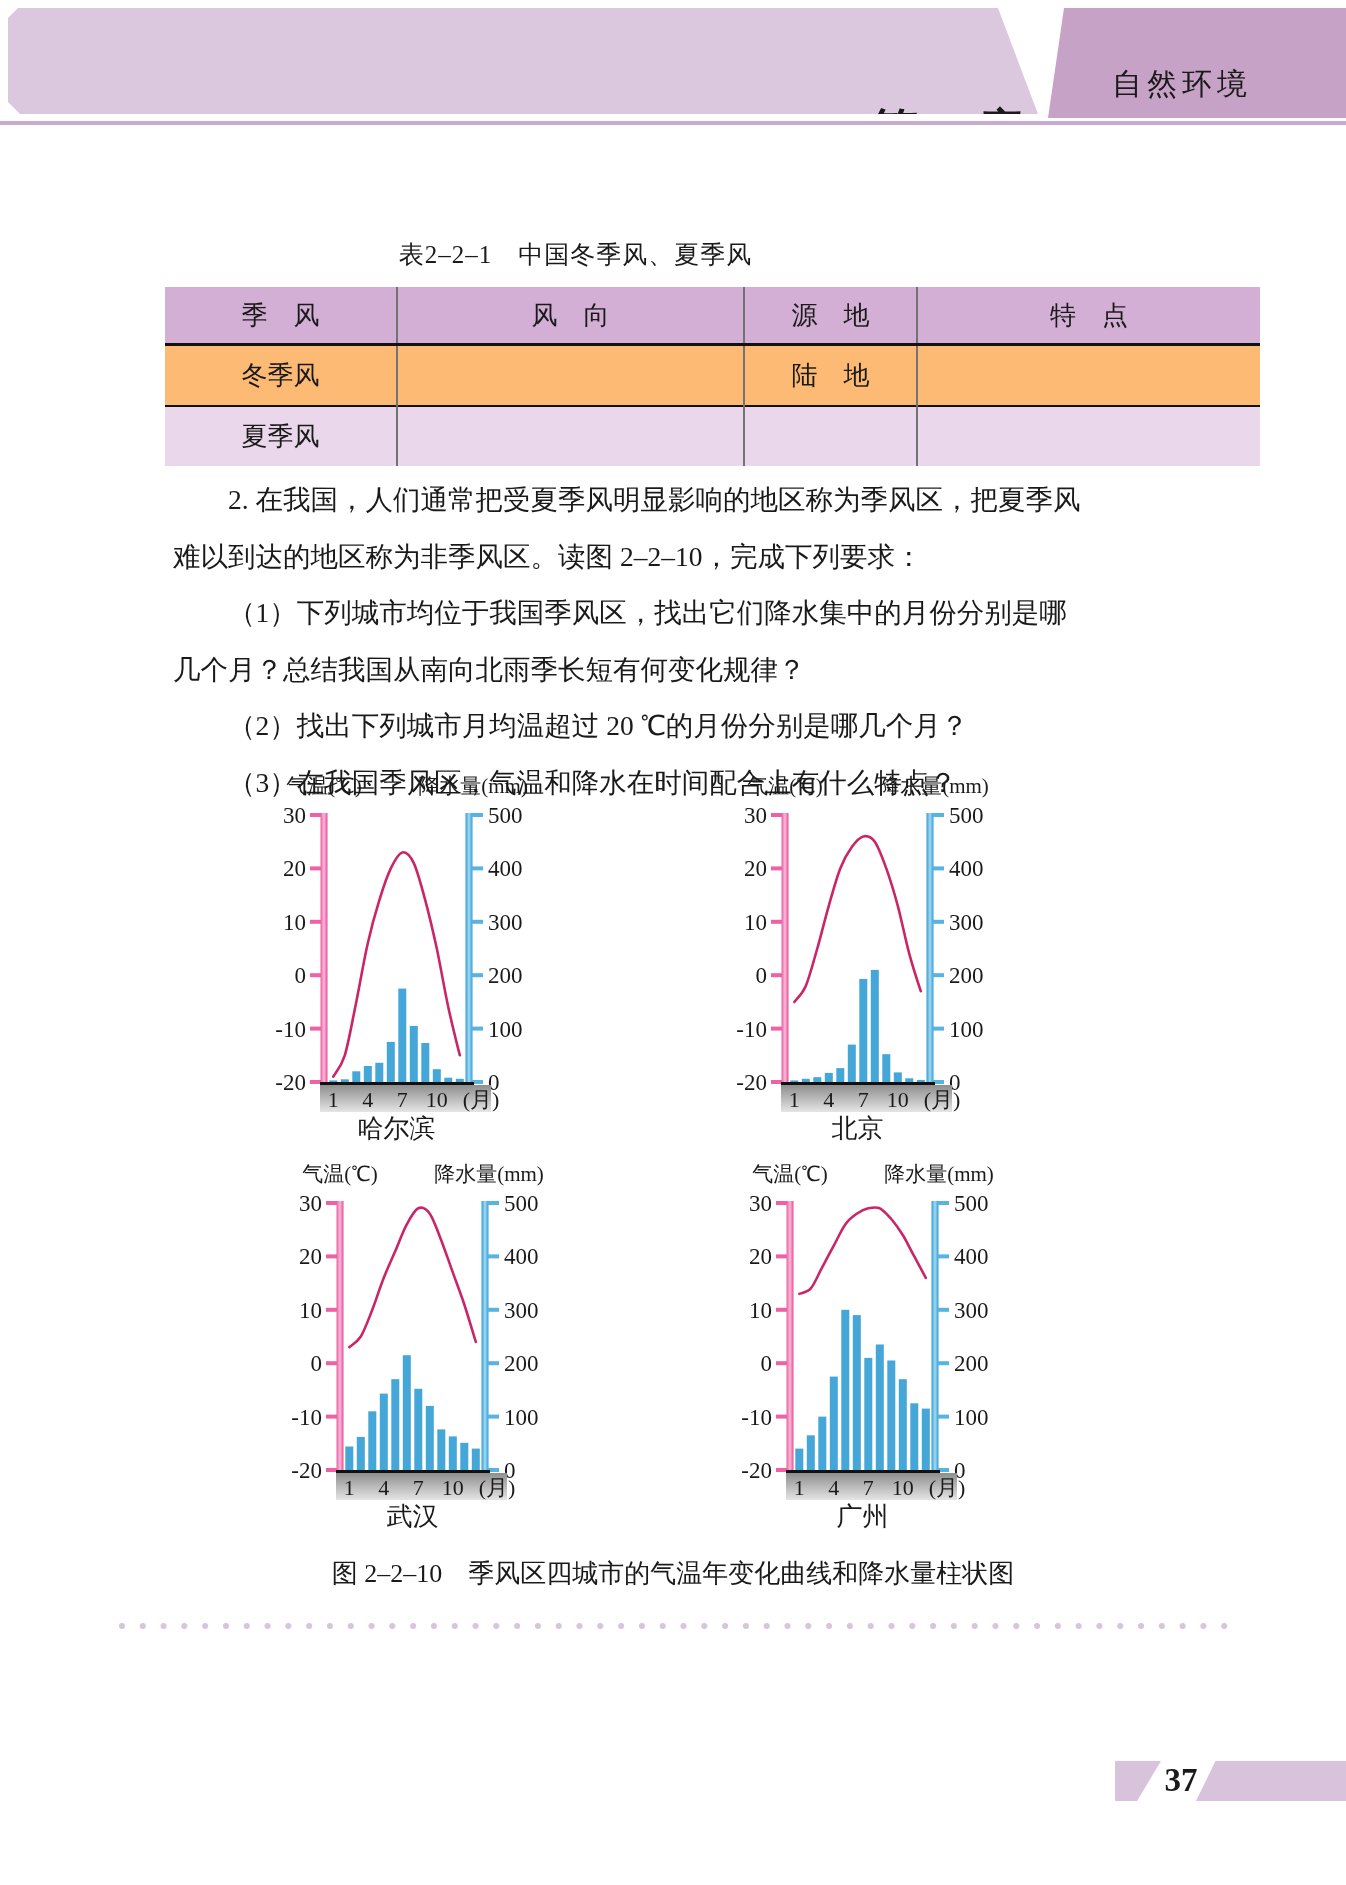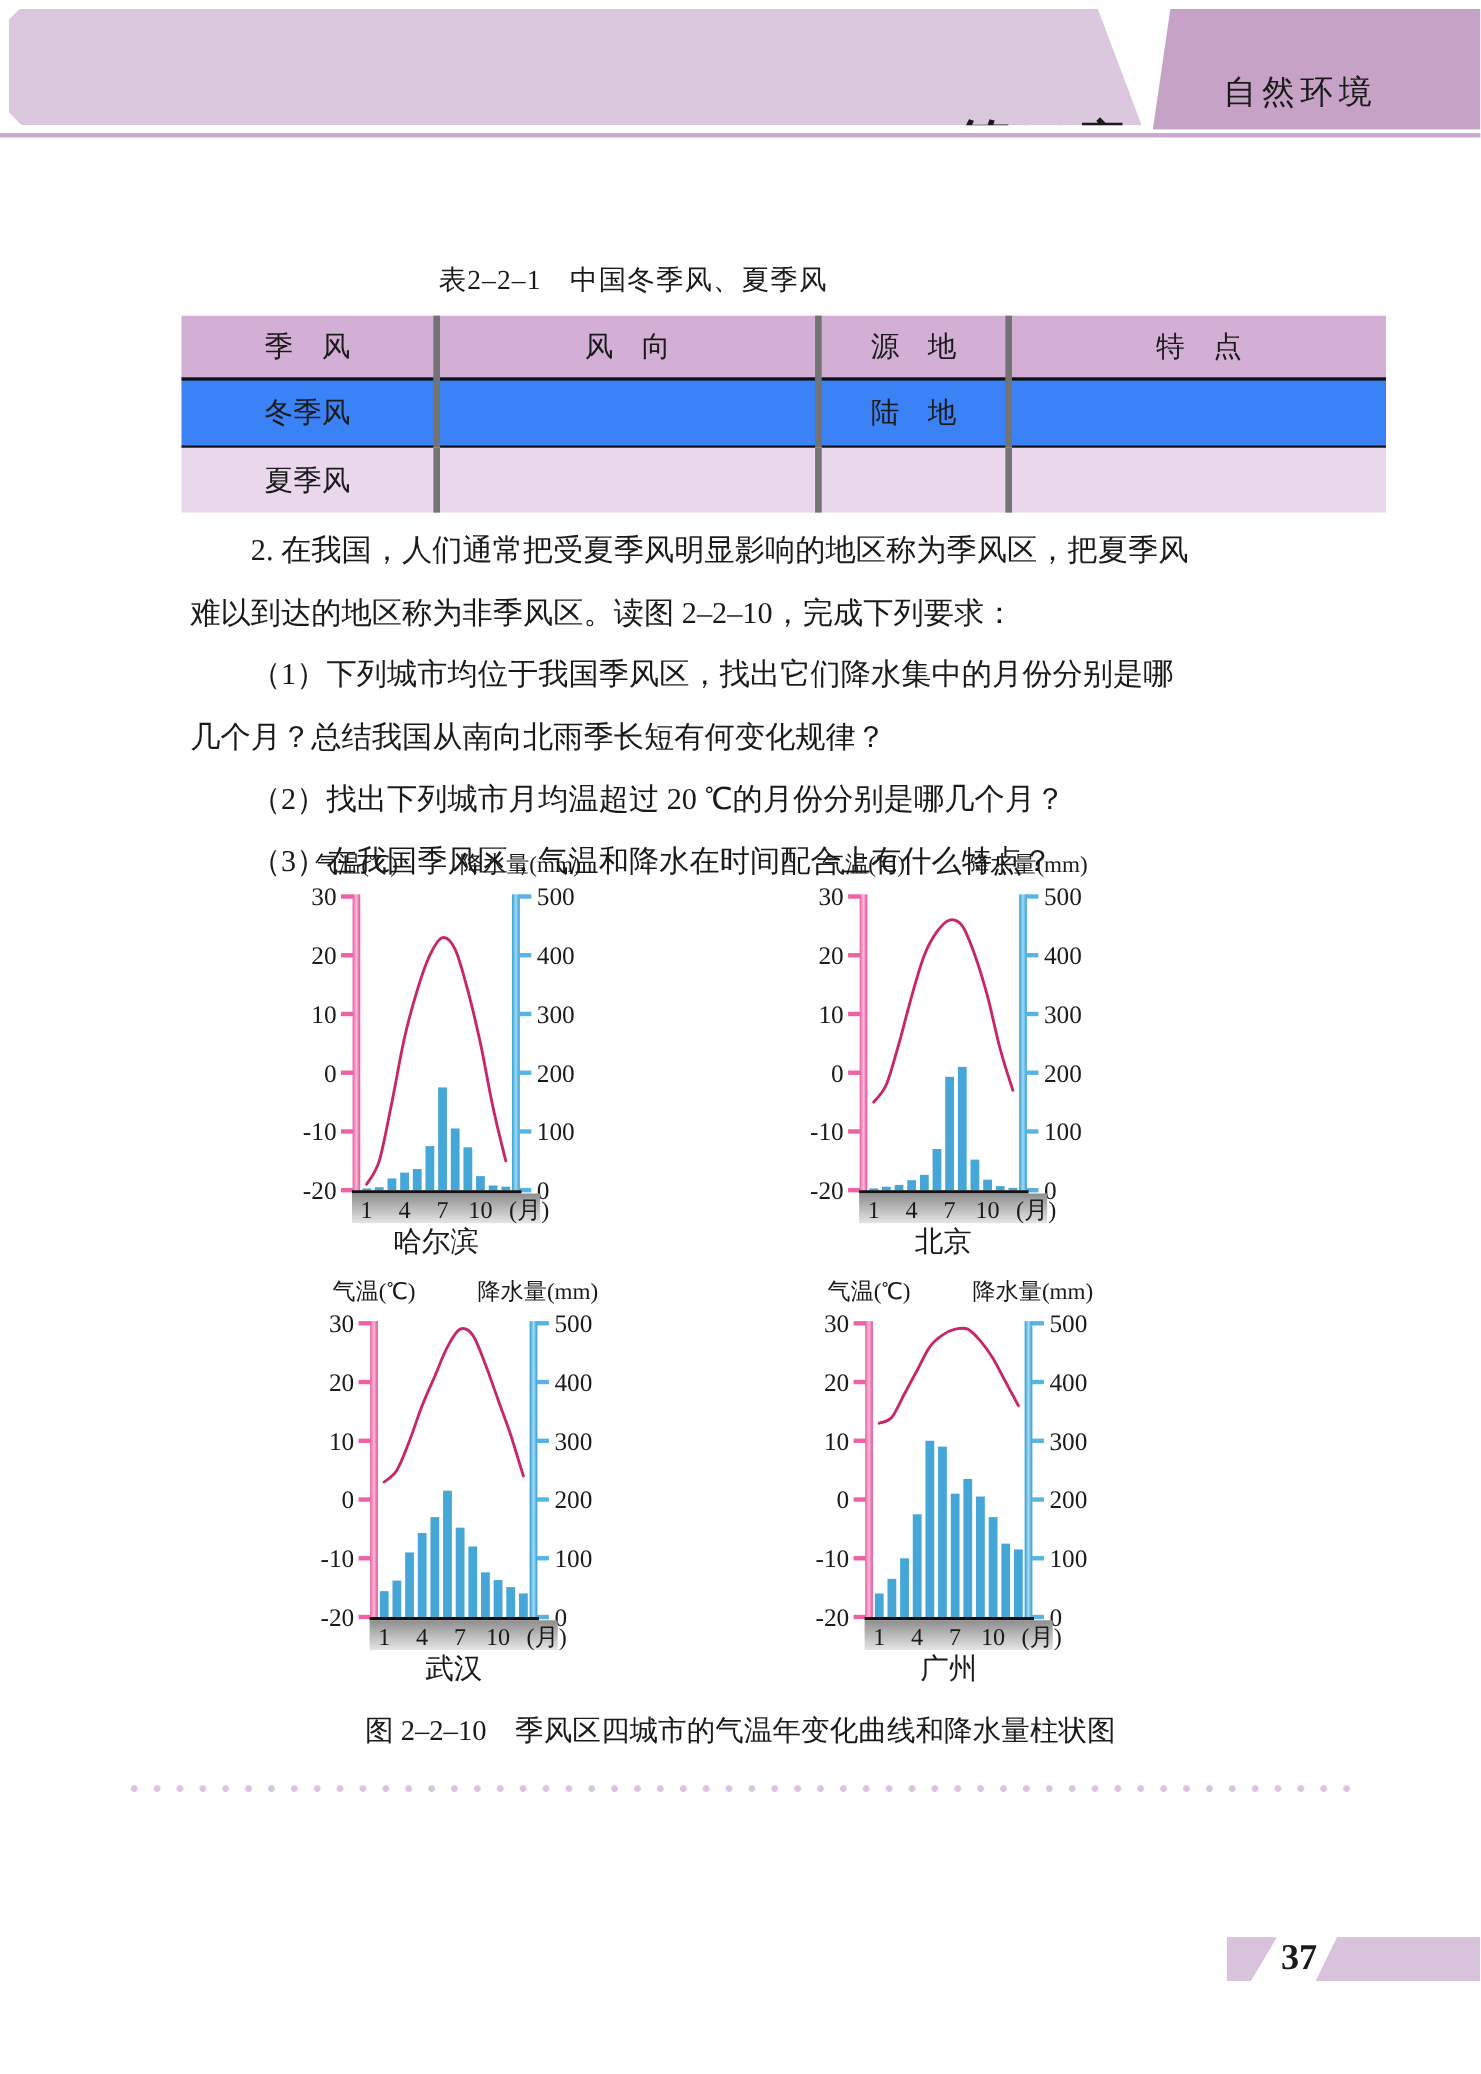--- a/index.html
+++ b/index.html
@@ -18,23 +18,23 @@
     letter-spacing:5px;font-family:"Liberation Sans",sans-serif;}
   .header-rule{position:absolute;left:0;top:121px;width:1346px;height:4px;background:#c9a9cf;}
   
   .table-title{position:absolute;left:0;top:238px;width:1151px;text-align:center;
     font-size:25px;letter-spacing:1px;}
   table.monsoon{position:absolute;left:137px;top:287px;width:1095px;border-collapse:collapse;
     font-size:26px;table-layout:fixed;margin-left:28px;}
   table.monsoon col.c1{width:232px;} table.monsoon col.c2{width:347px;}
   table.monsoon col.c3{width:173px;} table.monsoon col.c4{width:343px;}
   table.monsoon th{height:54px;background:#d3aed5;font-weight:normal;text-align:center;}
-  table.monsoon td{height:57px;background:#3b82f6;text-align:center;}
+  table.monsoon td{height:57px;background:#fdba74;text-align:center;}
   table.monsoon tr.r2 td{background:#ead7ec;text-align:center;}
-  table.monsoon th+th, table.monsoon td+td{border-left:6px solid #737373;}
+  table.monsoon th+th, table.monsoon td+td{border-left:2px solid #737373;}
   table.monsoon thead tr{border-bottom:3px solid #111;}
   table.monsoon tbody tr.r1{border-bottom:2px solid #111;}
   
   .para{position:absolute;left:142px;top:472px;width:1068px;font-size:27.5px;line-height:56.5px;margin-left:31px;}
   .para .line{white-space:nowrap;}
   .para .indent{text-indent:55px;}
   
   .chart{position:absolute;width:330px;height:390px;}
   #chart0{left:236px;top:770px;}
   #chart1{left:697px;top:770px;}

